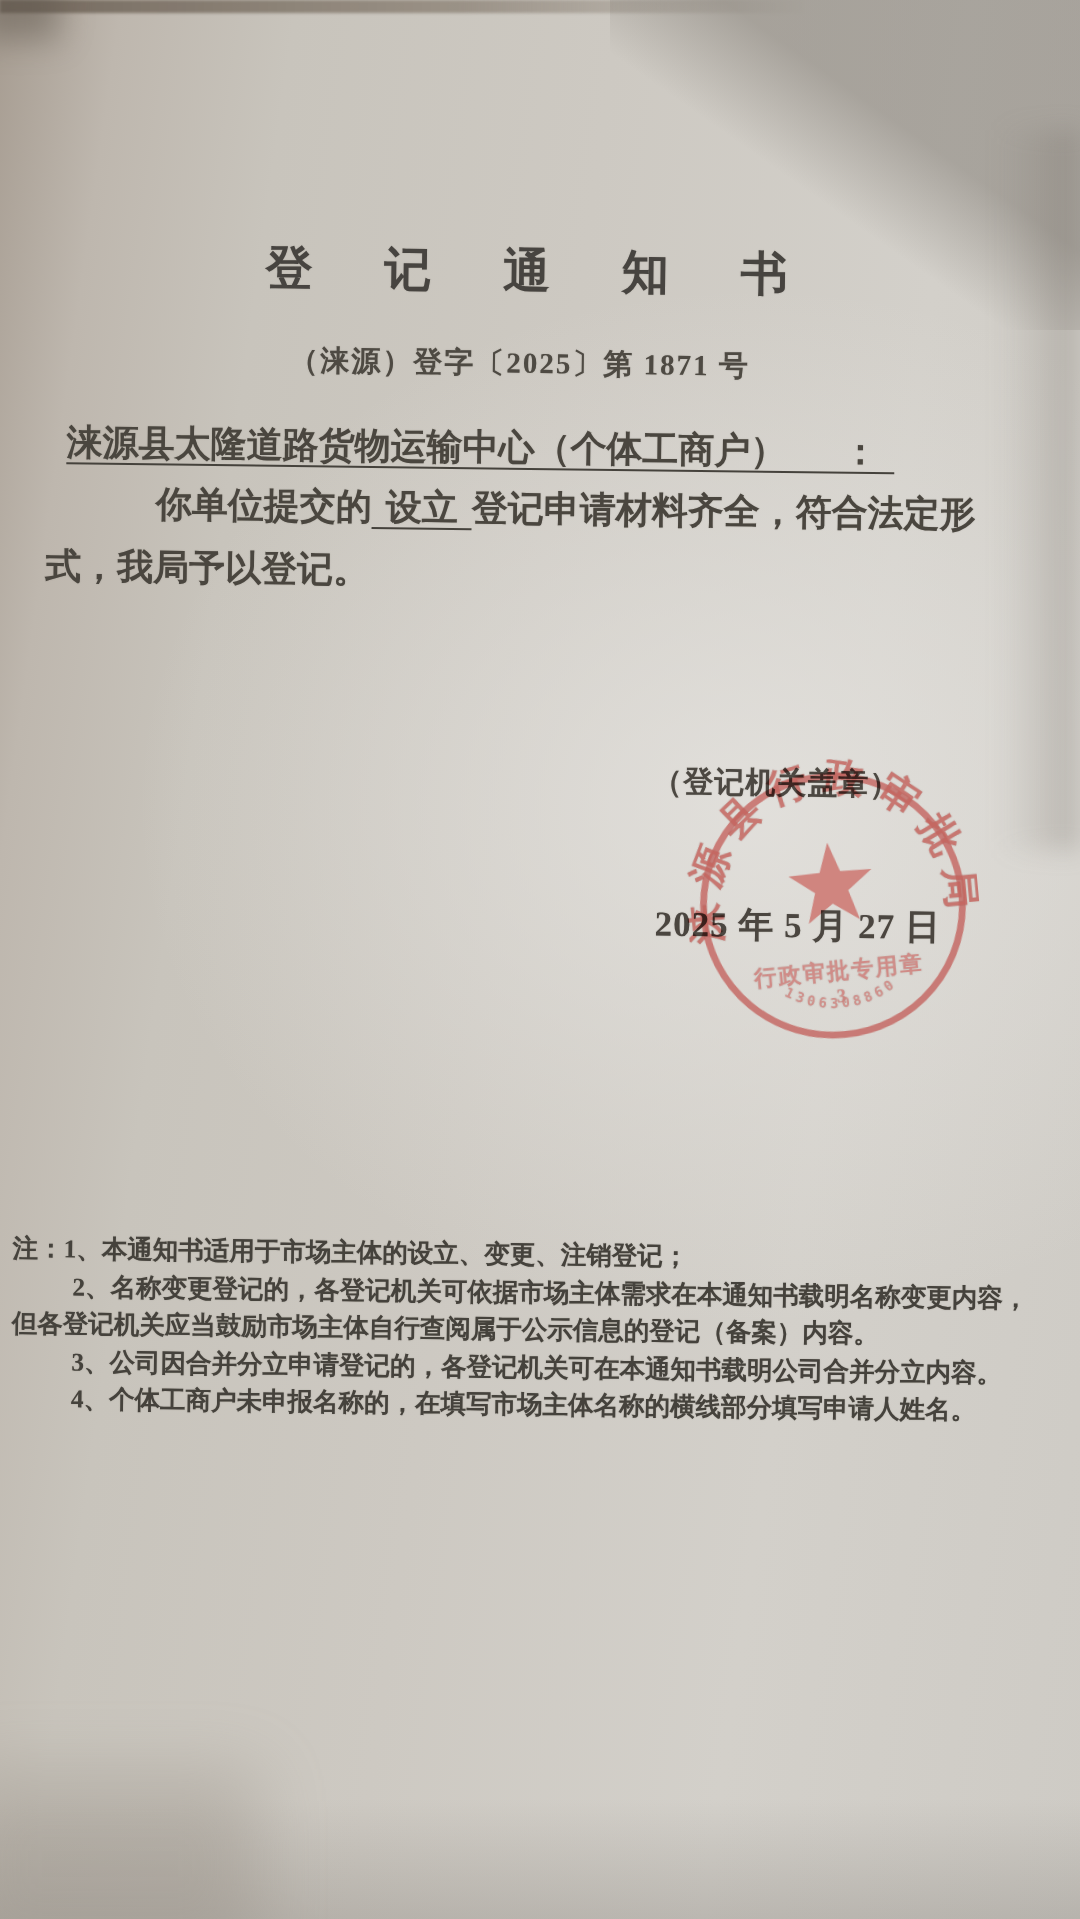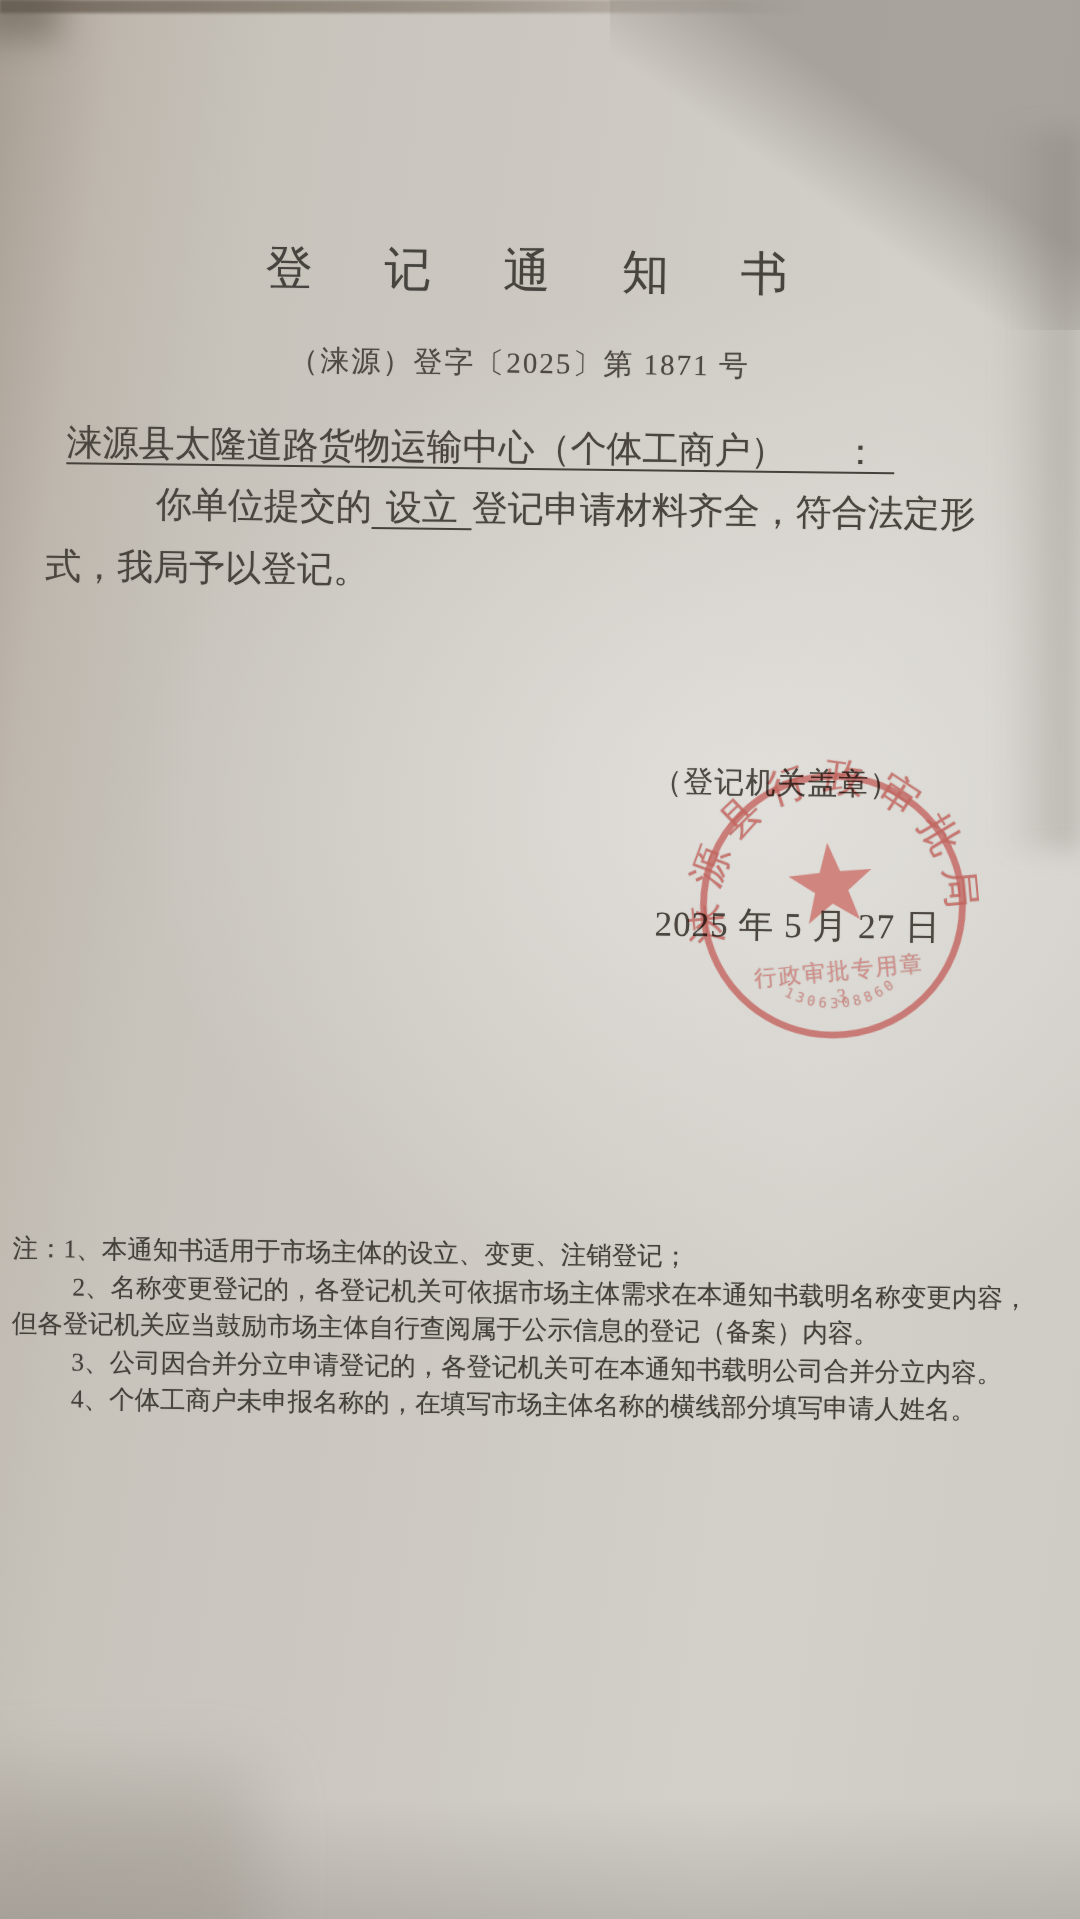--- a/index.html
+++ b/index.html
@@ -7,20 +7,21 @@
     width:1080px;height:1919px;
     font-family:"Liberation Serif","DejaVu Serif",serif;
     background:#cbc7c0;
     overflow:hidden;
   }
   .photo{
     position:relative;width:1080px;height:1919px;overflow:hidden;
     background:
       radial-gradient(ellipse 860px 720px at 70% 42%, rgba(228,226,222,.85), rgba(228,226,222,0) 72%),
       linear-gradient(98deg,#a79d92 0%,#beb7ae 9%,#c8c4bc 22%,#cdc9c2 46%,#d3d0ca 72%,#cecbc5 100%);
+    font-weight: bold;
   }
   
   .top-strip{position:absolute;top:0;left:0;width:78%;height:13px;
     background:linear-gradient(90deg,rgba(110,99,87,.9),rgba(134,123,111,.7) 55%,rgba(150,140,128,0) 96%);
     filter:blur(1.5px);}
   .corner-tl{position:absolute;top:-20px;left:-20px;width:80px;height:60px;background:#5f574d;opacity:.5;filter:blur(16px);}
   .shadow-tr{position:absolute;top:0;right:0;width:470px;height:330px;
     background:linear-gradient(to top right,rgba(116,110,102,0) 42%,rgba(116,110,102,.45) 62%);}
   .shadow-right{position:absolute;top:130px;right:0;width:80px;height:720px;
     background:linear-gradient(to left,rgba(118,112,104,.32),rgba(118,112,104,0));filter:blur(12px);}

